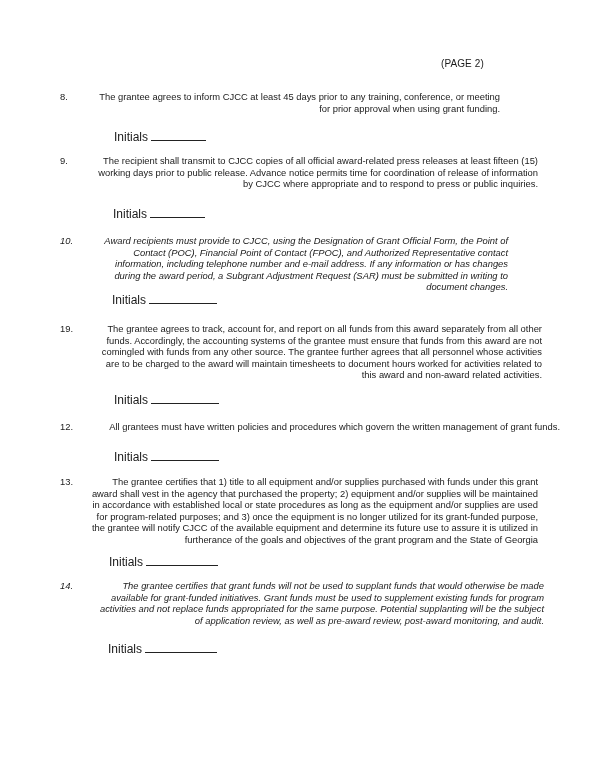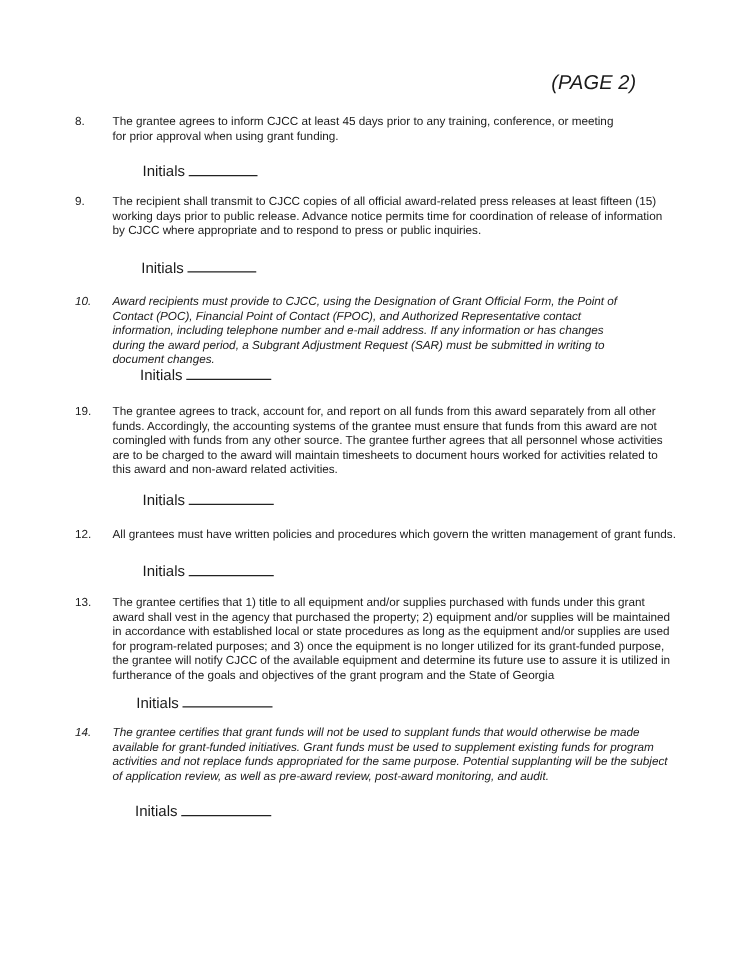--- a/index.html
+++ b/index.html
@@ -3,25 +3,25 @@
   <meta charset="utf-8">
   <style>
     html, body { margin: 0; padding: 0; }
     body {
       width: 600px; height: 777px; background: #ffffff;
       font-family: "Liberation Sans", sans-serif; color: #1a1a1a;
       position: relative; overflow: hidden;
     }
     .page-label {
       position: absolute; left: 441px; top: 58px;
-      font-size: 16px; letter-spacing: 0.1px; font-style: italic;
+      font-size: 10px; letter-spacing: 0.1px;
     }
     .item { position: absolute; left: 60px; width: 530px; font-size: 9.4px; line-height: 11.6px; }
     .item .num { position: absolute; left: 0; top: 0; }
-    .item .text { margin-left: 30px; }
+    .item .text { margin-left: 30px; text-align: right; }
     .initials {
       position: absolute; font-size: 12px;
     }
     .initials .line {
       display: inline-block; border-bottom: 1px solid #222; height: 8px; vertical-align: baseline; margin-left: 3px;
     }
   </style>
 </head>
 <body>
 

